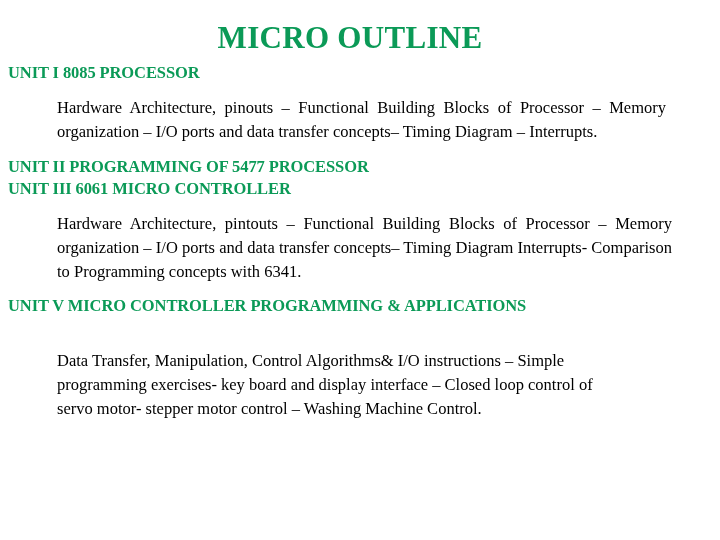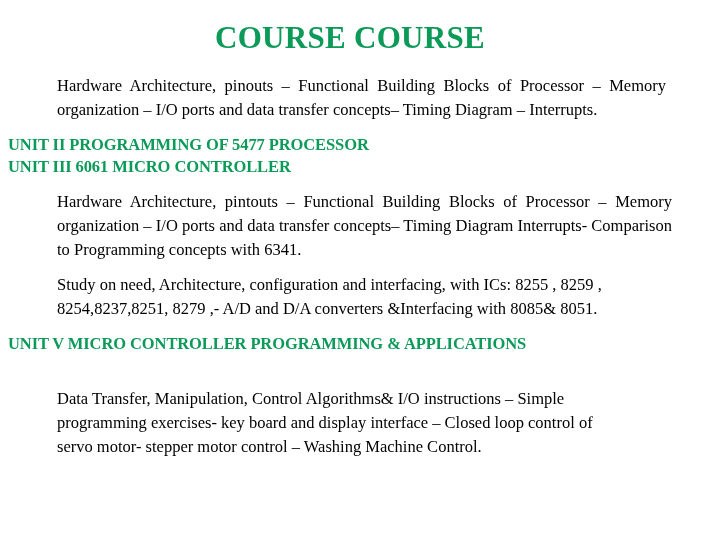--- a/index.html
+++ b/index.html
@@ -71,31 +71,31 @@
   }
   .gap {
     height: 20px;
   }
 </style>
 </head>
 <body>
 
 <div class="slide">
 
-  <div class="title">COURSE COURSE</div>
+  <div class="title">MICRO OUTLINE</div>
 
   <div class="content">
 
+    <div class="unit-head">UNIT I 8085 PROCESSOR</div>
     <div class="body-block u1">Hardware Architecture, pinouts – Functional Building Blocks of Processor – Memory organization – I/O ports and data transfer concepts– Timing Diagram – Interrupts.</div>
 
     <div class="unit-head">UNIT II PROGRAMMING OF 5477 PROCESSOR</div>
 
     <div class="unit-head">UNIT III 6061 MICRO CONTROLLER</div>
     <div class="body-block u3">Hardware Architecture, pintouts – Functional Building Blocks of Processor – Memory organization – I/O ports and data transfer concepts– Timing Diagram Interrupts- Comparison to Programming  concepts with 6341.</div>
 
-    <div class="body-block u4">Study on need, Architecture, configuration and interfacing, with ICs: 8255 , 8259 , 8254,8237,8251, 8279 ,- A/D and D/A converters &amp;Interfacing with 8085&amp; 8051.</div>
 
     <div class="unit-head">UNIT V MICRO CONTROLLER PROGRAMMING &amp; APPLICATIONS</div>
     <div class="gap"></div>
     <div class="body-block u5">Data Transfer, Manipulation, Control Algorithms&amp; I/O instructions – Simple programming exercises- key board and display interface – Closed loop control of servo motor- stepper motor control – Washing Machine Control.</div>
 
   </div>
 </div>
 
 </body></html>

